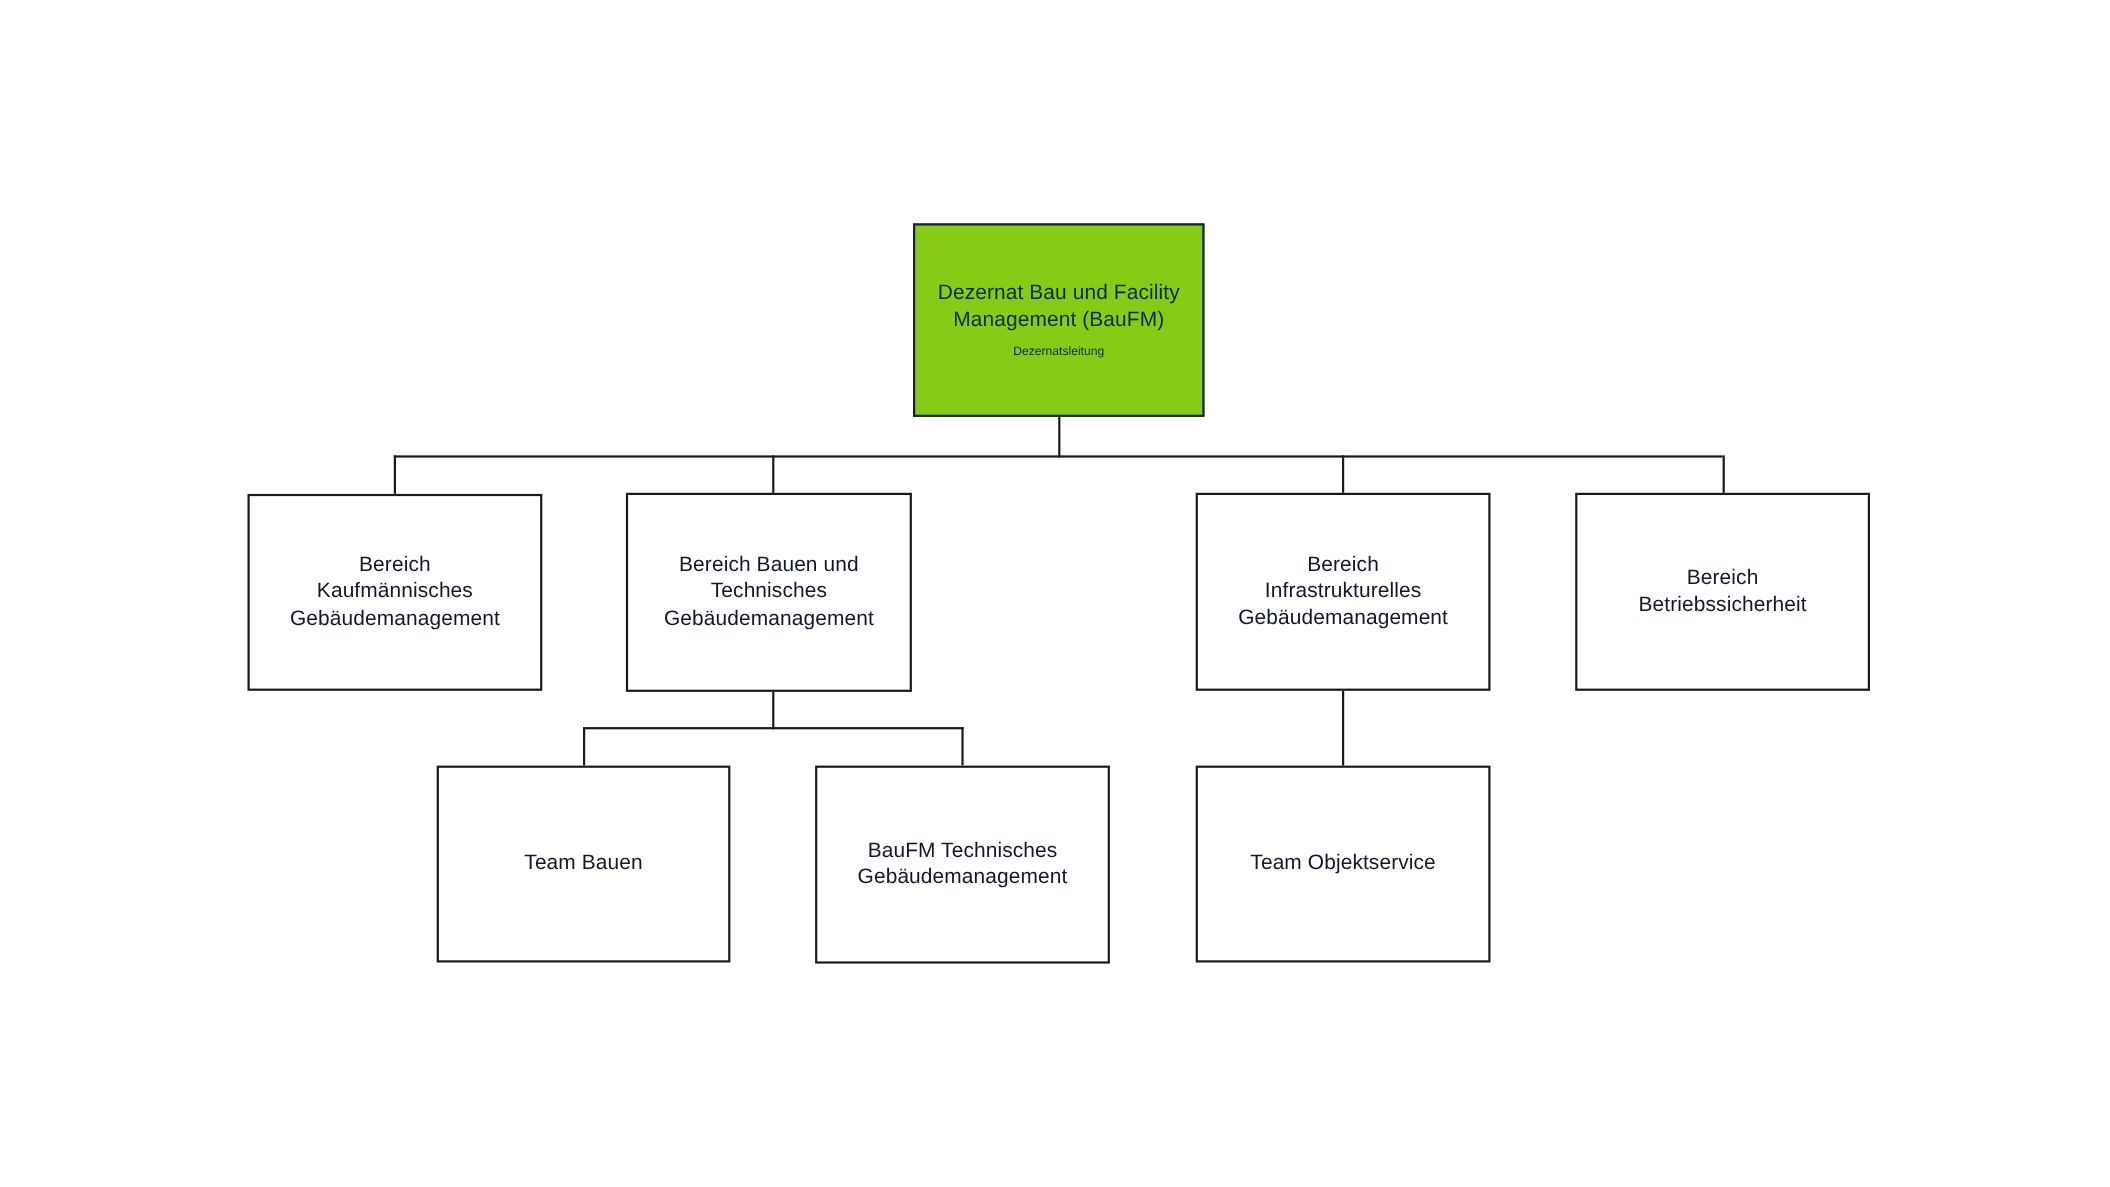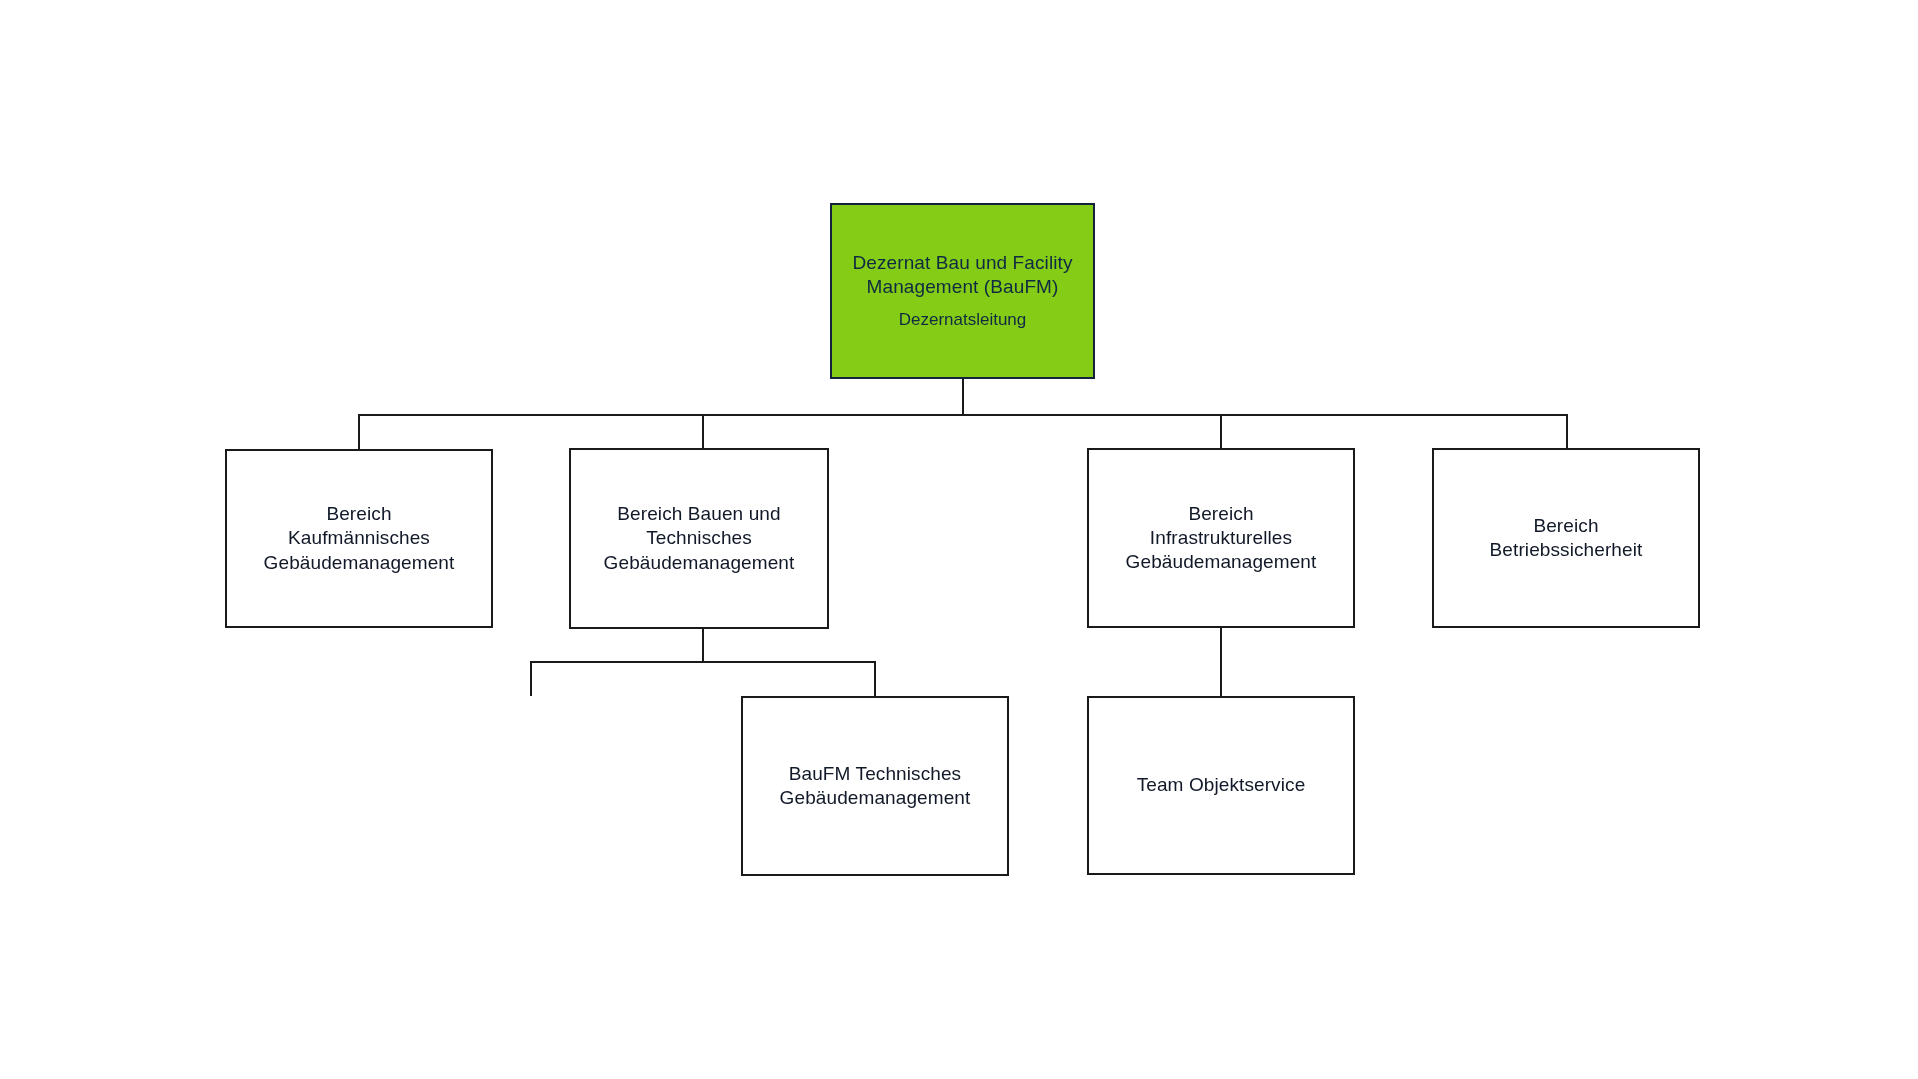--- a/index.html
+++ b/index.html
@@ -36,21 +36,21 @@
     line-height: 1.28;
     letter-spacing: 0.1px;
     white-space: pre-line;
     color: #111827;
   }
   .node.root .node-title {
     font-size: 19px;
     color: #102a43;
   }
   .node-subtitle {
-    font-size: 17px;
+    font-size: 11px;
     line-height: 1.3;
     margin-top: 9px;
     color: #102a43;
   }
   .conn {
     position: absolute;
     background: #1a1a1a;
   }
   .conn.h { height: 2px; }
   .conn.v { width: 2px; }
@@ -96,20 +96,23 @@
     <div class="node-title">Bereich
 Infrastrukturelles
 Gebäudemanagement</div>
   </div>
 
   <div class="node" style="left:1432px; top:448px; width:268px; height:180px;">
     <div class="node-title">Bereich
 Betriebssicherheit</div>
   </div>
 
+  <div class="node" style="left:397px; top:696px; width:267px; height:179px;">
+    <div class="node-title">Team Bauen</div>
+  </div>
 
   <div class="node" style="left:741px; top:696px; width:268px; height:180px;">
     <div class="node-title">BauFM Technisches
 Gebäudemanagement</div>
   </div>
 
   <div class="node" style="left:1087px; top:696px; width:268px; height:179px;text-align:center;">
     <div class="node-title">Team Objektservice</div>
   </div>
 

